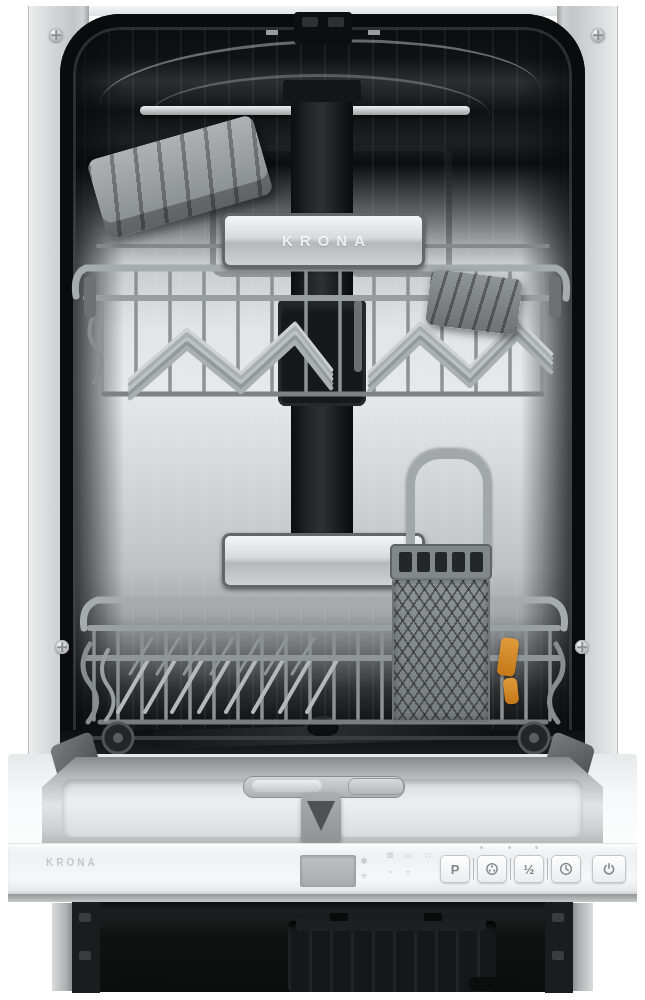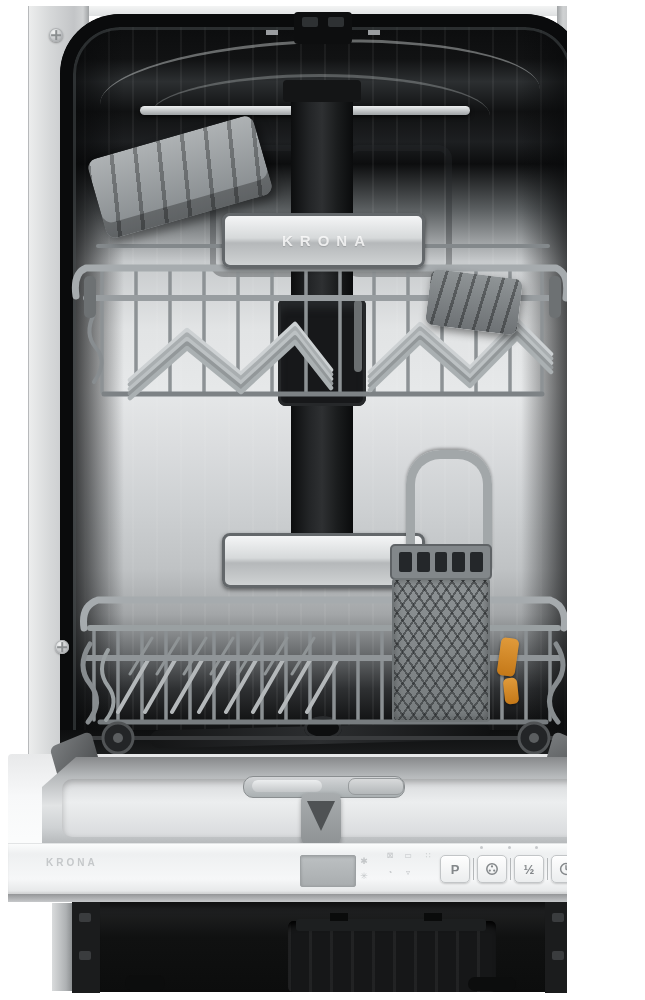--- a/index.html
+++ b/index.html
@@ -1,16 +1,16 @@
 <!DOCTYPE html>
 <html><head>
 <meta charset="utf-8">
 <style>
   html,body{margin:0;padding:0;background:#fff;}
-  .stage{position:relative;width:567px;height:1000px;background:#fff;overflow:hidden;
+  .stage{position:relative;width:645px;height:1000px;background:#fff;overflow:hidden;
          font-family:"Liberation Sans",sans-serif;}
   .abs{position:absolute;}
 
   
   .top-strip{left:86px;top:6px;width:473px;height:10px;
     background:linear-gradient(180deg,#f3f4f4,#dfe1e2);z-index:1;}
   .side-panel{top:6px;width:60px;height:752px;z-index:1;}
   .side-panel.left{left:28px;border-left:1px solid #b7b9bb;
     background:linear-gradient(90deg,#eceded,#d6d8d9 35%,#c3c5c7 75%,#cfd1d2 90%,#9fa2a4);}
   .side-panel.right{left:557px;border-right:1px solid #b7b9bb;

